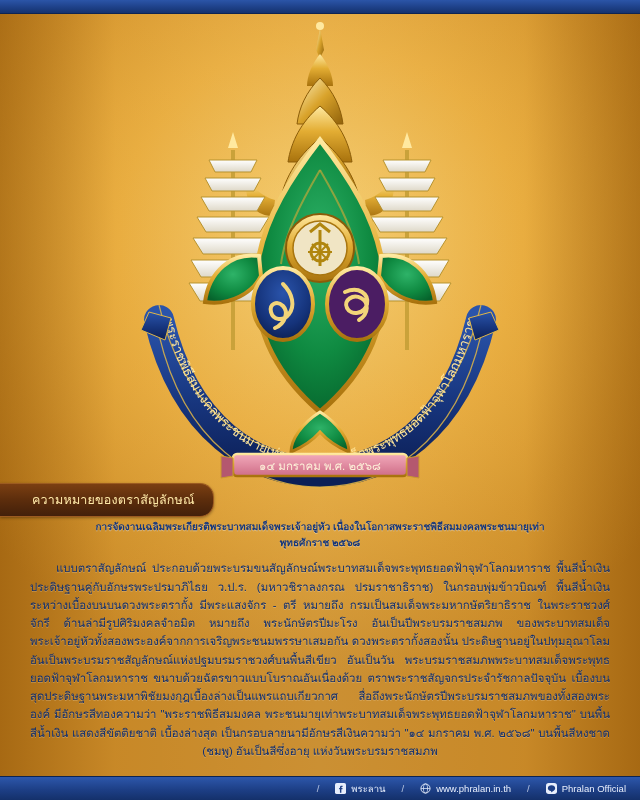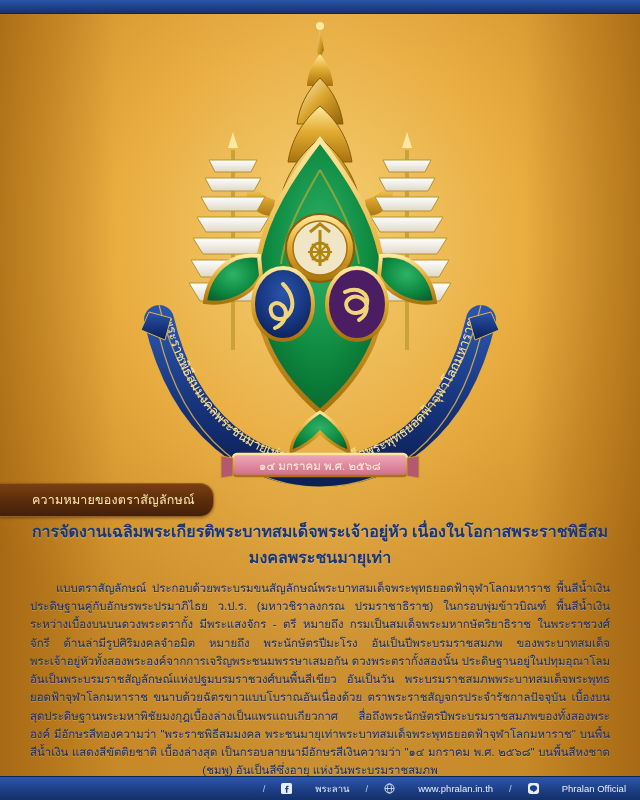--- a/index.html
+++ b/index.html
@@ -85,21 +85,21 @@
     position: absolute;
     left: 0; right: 0;
     top: 515px;
     bottom: 34px;
     padding: 4px 26px 0 26px;
     z-index: 4;
     text-align: center;
   }
   .headline {
     color: #17377a;
-    font-size: 16px;
+    font-size: 10px;
     line-height: 1.62;
     font-weight: bold;
     text-shadow: 0 1px 0 rgba(255,255,255,.35);
     margin-bottom: 8px;
   }
   .headline .line { display: block; }
   .bodytext {
     color: #13306e;
     font-size: 11.4px;
     line-height: 1.6;
@@ -119,21 +119,21 @@
     border-top: 1px solid #0d2350;
     display: flex;
     align-items: center;
     justify-content: flex-end;
     gap: 16px;
     padding-right: 14px;
     color: #e7eefc;
     font-size: 9.5px;
     z-index: 7;
   }
-  .footer .item { display: flex; align-items: center; gap: 23px; white-space: nowrap; }
+  .footer .item { display: flex; align-items: center; gap: 5px; white-space: nowrap; }
   .footer .slash { opacity: .75; }
   .fi { display: inline-block; width: 11px; height: 11px; vertical-align: middle; }
   .footer-spacer { flex: 1 1 auto; }
 </style>
 </head>
 <body>
 
 <div class="page">
 
   <div class="topband"></div>
@@ -287,20 +287,21 @@
     </div>
   </div>
 
   <div class="meaning-bar">
     <div class="meaning-tab">ความหมายของตราสัญลักษณ์</div>
   </div>
 
   <div class="content">
     <div class="headline">
       <span class="line">การจัดงานเฉลิมพระเกียรติพระบาทสมเด็จพระเจ้าอยู่หัว เนื่องในโอกาสพระราชพิธีสมมงคลพระชนมายุเท่า</span>
+      <span class="line">พุทธศักราช ๒๕๖๘</span>
     </div>
     <div class="bodytext">
       <p>แบบตราสัญลักษณ์ ประกอบด้วยพระบรมขนสัญลักษณ์พระบาทสมเด็จพระพุทธยอดฟ้าจุฬาโลกมหาราช พื้นสีน้ำเงิน ประดิษฐานคู่กับอักษรพระปรมาภิไธย ว.ป.ร. (มหาวชิราลงกรณ ปรมราชาธิราช) ในกรอบพุ่มข้าวบิณฑ์ พื้นสีน้ำเงิน ระหว่างเบื้องบนบนดวงพระตรากั้ง มีพระแสงจักร - ตรี หมายถึง กรมเป็นสมเด็จพระมหากษัตริยาธิราช ในพระราชวงศ์จักรี ด้านล่ามีรูปศิริมงคลจำอมิต หมายถึง พระนักษัตรปีมะโรง อันเป็นปีพระบรมราชสมภพ ของพระบาทสมเด็จพระเจ้าอยู่หัวทั้งสองพระองค์จากการเจริญพระชนมพรรษาเสมอกัน ดวงพระตรากั้งสองนั้น ประดิษฐานอยู่ในปทุมอุณาโลม อันเป็นพระบรมราชสัญลักษณ์แห่งปฐมบรมราชวงศ์บนพื้นสีเขียว อันเป็นวัน พระบรมราชสมภพพระบาทสมเด็จพระพุทธยอดฟ้าจุฬาโลกมหาราช ขนาบด้วยฉัตรขาวแบบโบราณอันเนื่องด้วย ตราพระราชสัญจกรประจำรัชกาลปัจจุบัน เบื้องบนสุดประดิษฐานพระมหาพิชัยมงกุฎเบื้องล่างเป็นแพรแถบเกียวกาศ สื่อถึงพระนักษัตรปีพระบรมราชสมภพของทั้งสองพระองค์ มีอักษรสีทองความว่า "พระราชพิธีสมมงคล พระชนมายุเท่าพระบาทสมเด็จพระพุทธยอดฟ้าจุฬาโลกมหาราช" บนพื้นสีน้ำเงิน แสดงสีขัตติยชาติ เบื้องล่างสุด เป็นกรอบลายนามีอักษรสีเงินความว่า "๑๔ มกราคม พ.ศ. ๒๕๖๘" บนพื้นสีหงชาด (ชมพู) อันเป็นสีซึ่งอายุ แห่งวันพระบรมราชสมภพ</p>
     </div>
   </div>
 
   <div class="footer">
     <div class="footer-spacer"></div>
 
     <span class="slash">/</span>

